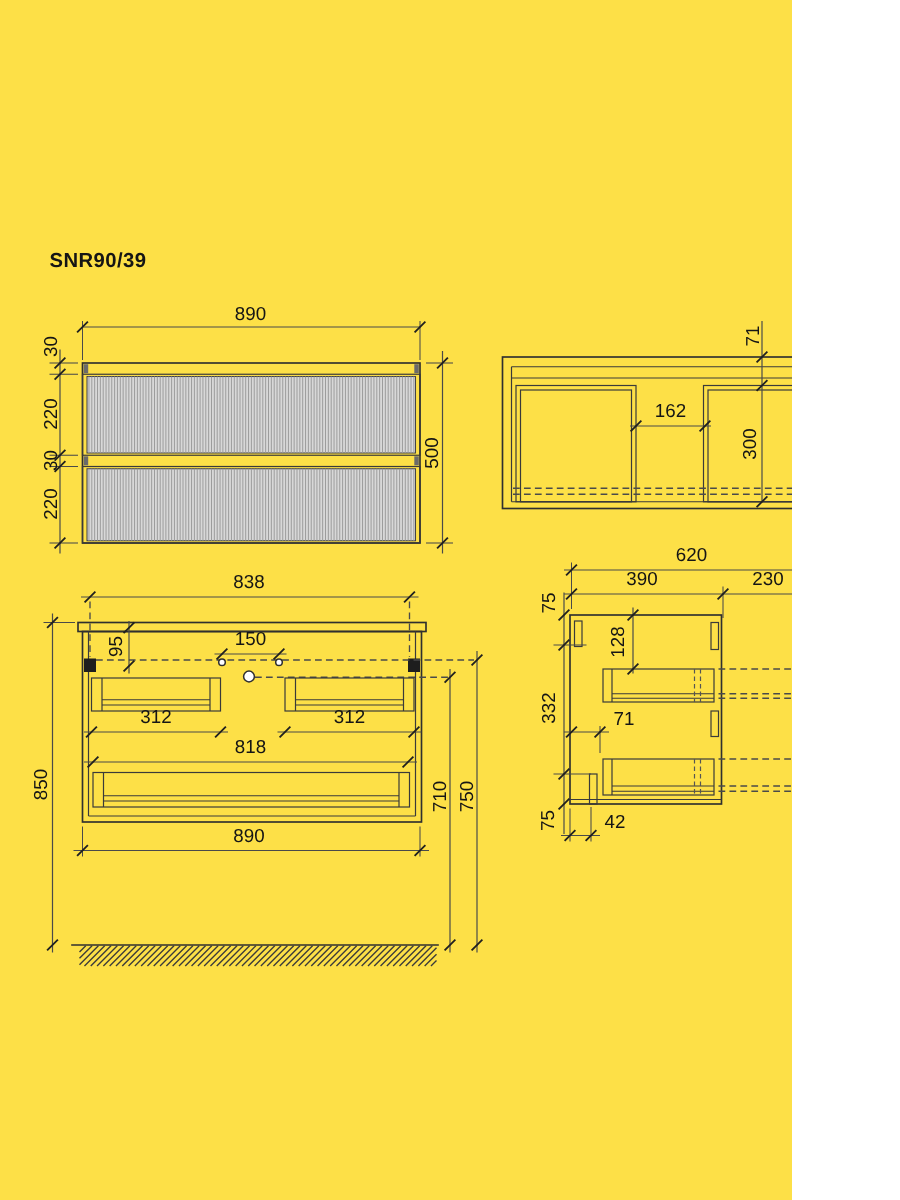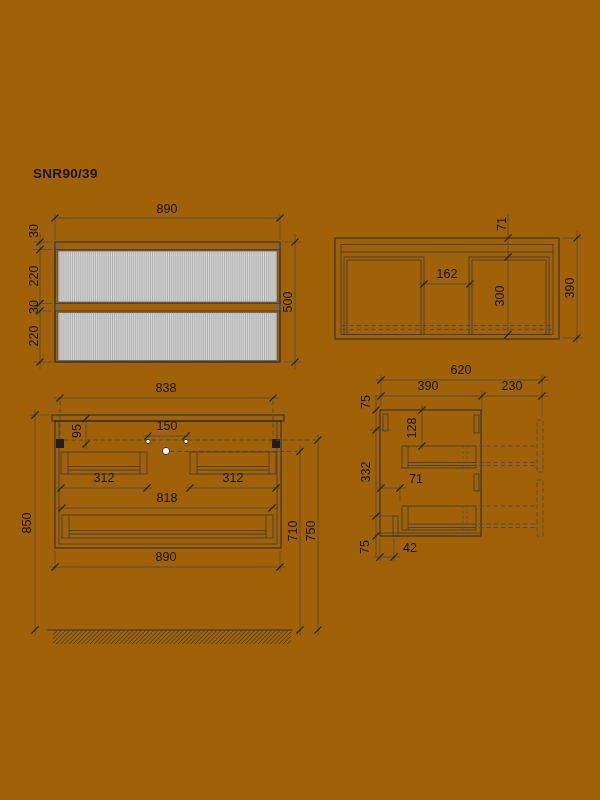--- a/index.html
+++ b/index.html
@@ -1,16 +1,16 @@
 <!DOCTYPE html>
 <html><head>
 <meta charset="utf-8">
 <style>
   html,body{margin:0;padding:0;background:#ffffff;}
-  .page{position:relative;width:600px;height:800px;background:#a16207;overflow:hidden;}
+  .page{position:relative;width:528px;height:800px;background:#fde047;overflow:hidden;}
   svg{display:block;}
   text{font-family:"Liberation Sans","DejaVu Sans",sans-serif;fill:#151515;font-size:12.5px;}
   .title-text{font-size:13.5px;font-weight:bold;letter-spacing:.3px;}
   .obj{stroke:#2f2f2f;stroke-width:1.1;fill:none;stroke-linecap:square;}
   .obj2{stroke:#3a3a3a;stroke-width:.8;fill:none;}
   .dim{stroke:#4a4a4a;stroke-width:.8;fill:none;}
   .ext{stroke:#4a4a4a;stroke-width:.7;fill:none;}
   .dash{stroke:#4a4a4a;stroke-width:.9;fill:none;stroke-dasharray:4.5 2.8;}
   .dashthin{stroke:#555;stroke-width:.8;fill:none;stroke-dasharray:3 2;}
   .tickline{stroke:#1f1f1f;stroke-width:1.2;}

